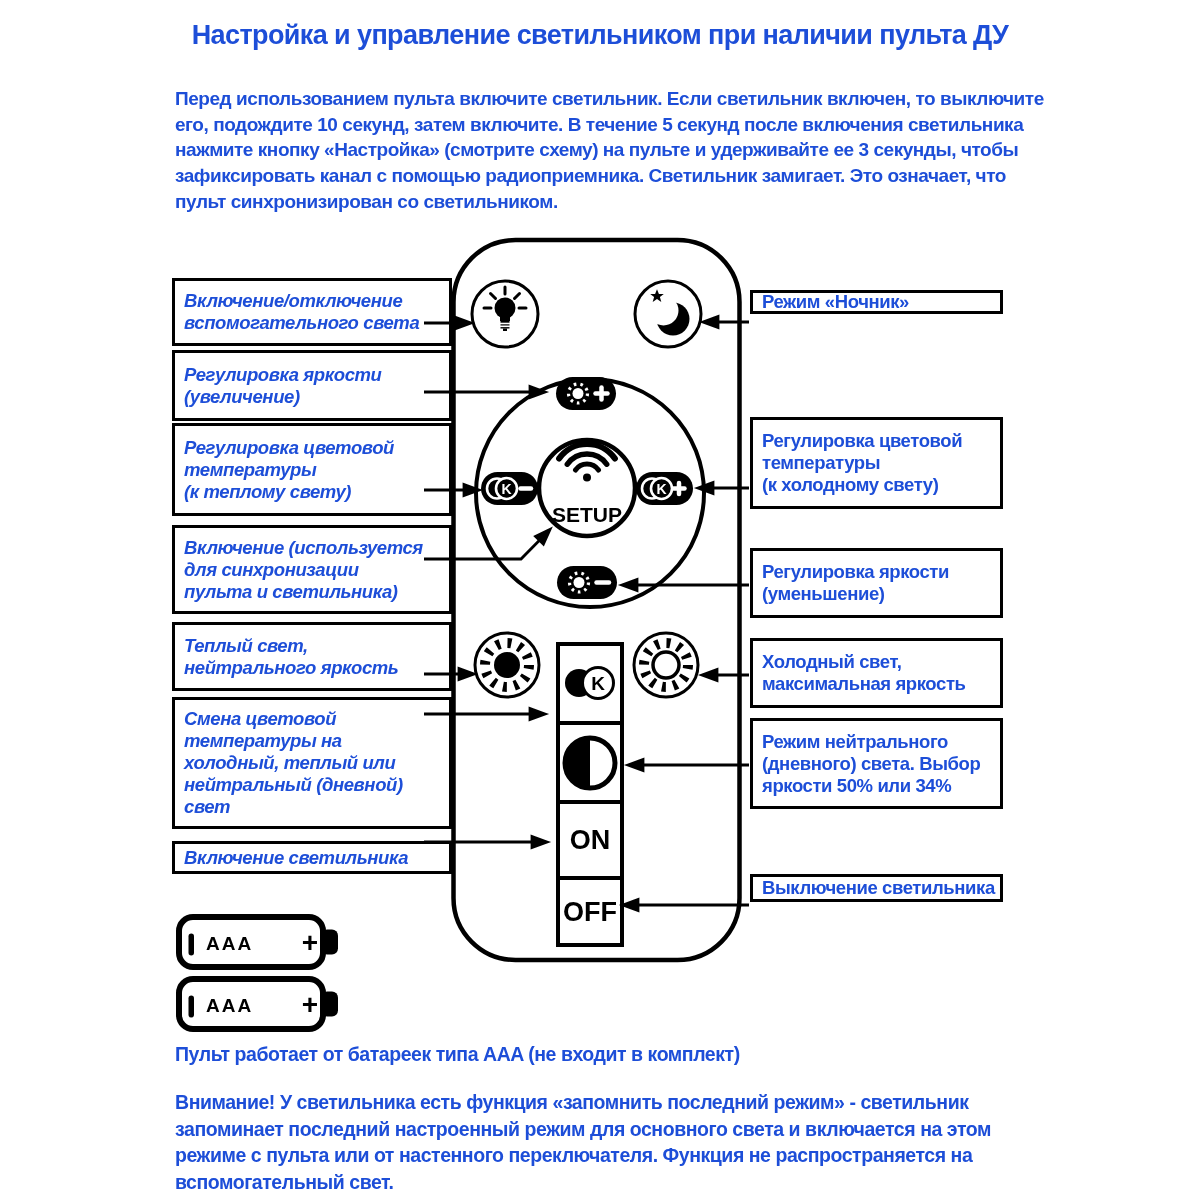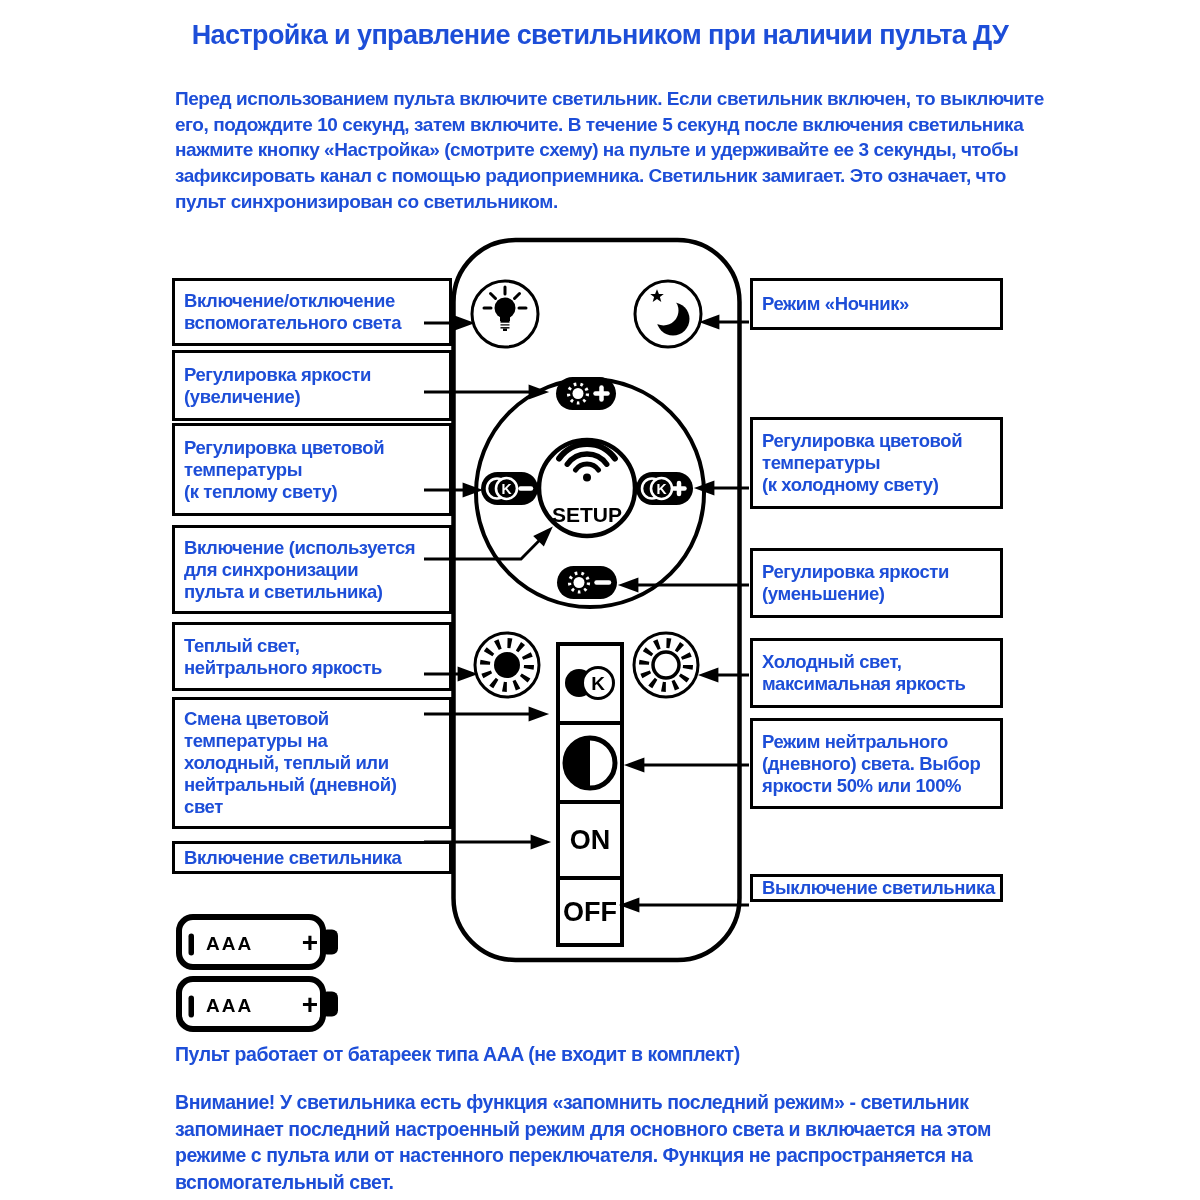--- a/index.html
+++ b/index.html
@@ -21,21 +21,21 @@
   .intro { top: 86px; }
   .battery-note { top: 1041px; font-size: 19.5px; }
   .warning { top: 1089px; width: 880px; font-size: 19.5px; line-height: 1.36; }
   .co {
     position: absolute; border: 3px solid #000; background: #fff;
     display: flex; align-items: center;
     padding: 2px 4px 2px 9px;
     font-size: 18.5px; line-height: 1.19; letter-spacing: -0.4px;
     white-space: pre-line;
   }
-  .co.l { left: 172px; width: 280px; }
+  .co.l { left: 172px; width: 280px; font-style: italic; }
   .co.r { left: 750px; width: 253px; }
   svg.diagram { position: absolute; left: 0; top: 0; }
   svg text { font-family: "Liberation Sans", sans-serif; font-weight: 700; }
 </style>
 </head>
 <body>
 
 <div class="page">
 
   <h1 class="title">Настройка и управление светильником при наличии пульта ДУ</h1>
@@ -54,31 +54,31 @@
 пульта и светильника)</div>
   <div class="co l" style="top:622px;height:69px">Теплый свет,
 нейтрального яркость</div>
   <div class="co l" style="top:841px;height:33px">Включение светильника</div>
   <div class="co l" style="top:697px;height:132px">Смена цветовой
 температуры на
 холодный, теплый или
 нейтральный (дневной)
 свет</div>
 
-  <div class="co r" style="top:278px;height:52px">Режим «Ночник»</div>
+  <div class="co r" style="top:290px;height:24px">Режим «Ночник»</div>
   <div class="co r" style="top:417px;height:92px">Регулировка цветовой
 температуры
 (к холодному свету)</div>
   <div class="co r" style="top:548px;height:70px">Регулировка яркости
 (уменьшение)</div>
   <div class="co r" style="top:638px;height:70px">Холодный свет,
 максимальная яркость</div>
   <div class="co r" style="top:718px;height:91px">Режим нейтрального
 (дневного) света. Выбор
-яркости 50% или 100%</div>
+яркости 50% или 34%</div>
   <div class="co r" style="top:874px;height:28px">Выключение светильника</div>
 
   <p class="para warning">Внимание! У светильника есть функция «запомнить последний режим» - светильник запоминает последний настроенный режим для основного света и включается на этом режиме с пульта или от настенного переключателя. Функция не распространяется на вспомогательный свет.</p>
   <p class="para battery-note">Пульт работает от батареек типа AAA (не входит в комплект)</p>
 
   <svg class="diagram" width="1200" height="1200" viewBox="0 0 1200 1200">
 
     <rect x="453.5" y="240" width="286" height="720" rx="62" fill="#fff" stroke="#000" stroke-width="4.5"></rect>
 
     <g>

